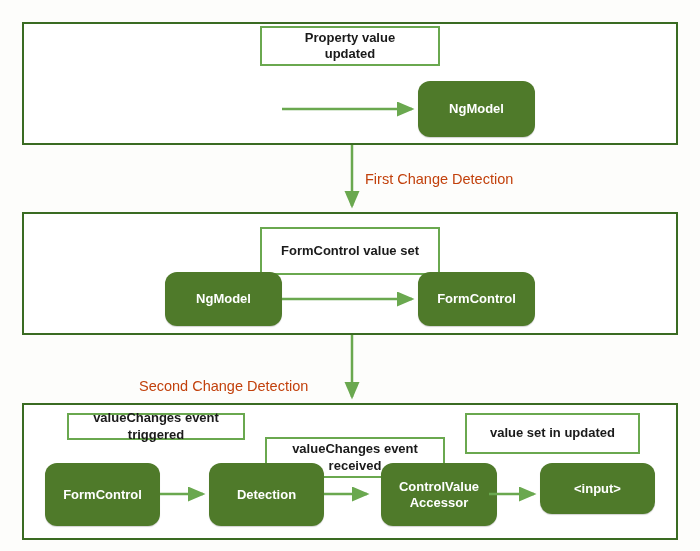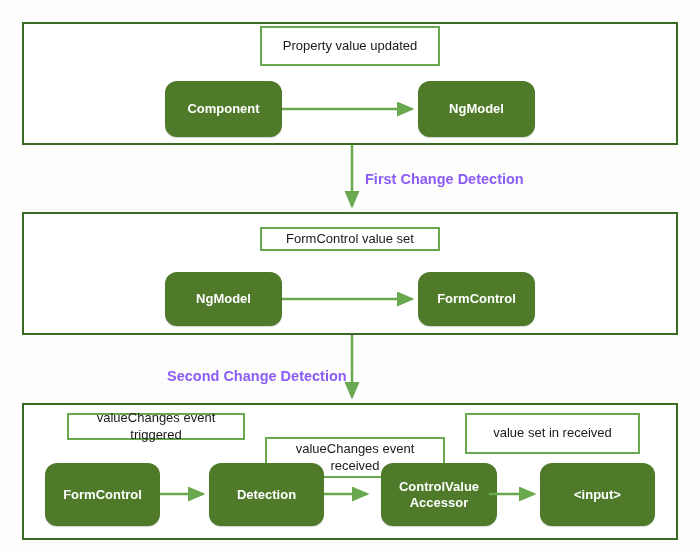--- a/index.html
+++ b/index.html
@@ -28,21 +28,21 @@
   .label-box {
     position: absolute;
     box-sizing: border-box;
     border: 2px solid #6aa84f;
     background: #ffffff;
     display: flex;
     align-items: center;
     justify-content: center;
     text-align: center;
     color: #1a1a1a;
-    font-weight: normal;
+    font-weight: bold;
     font-size: 13px;
     line-height: 1.25;
     padding: 2px 16px;
   }
   .node {
     position: absolute;
     box-sizing: border-box;
     background: #4f7a2a;
     border-radius: 12px;
     display: flex;
@@ -51,22 +51,22 @@
     text-align: center;
     color: #ffffff;
     font-weight: bold;
     font-size: 13px;
     line-height: 1.2;
     padding: 2px 4px;
     box-shadow: 0 1px 1px rgba(0,0,0,0.18);
   }
   .step-text {
     position: absolute;
-    color: #8b5cf6;
-    font-weight: bold;
+    color: #c2410c;
+    font-weight: normal;
     font-size: 14.5px;
     white-space: nowrap;
   }
   .arrow-layer {
     position: absolute;
     left: 0;
     top: 0;
     width: 700px;
     height: 551px;
     pointer-events: none;
@@ -74,51 +74,50 @@
 </style>
 </head>
 <body>
 
 <div id="diagram">
 
   <div class="stage" style="left:22px; top:22px; width:656px; height:123px;"></div>
 
   <div class="label-box" style="left:260px; top:26px; width:180px; height:40px;">Property value updated</div>
 
-  <div class="node" style="left:165px; top:81px; width:117px; height:56px;">Component</div>
 
   <div class="node" style="left:418px; top:81px; width:117px; height:56px;">NgModel</div>
 
   <div class="step-text" style="left:365px; top:171px;">First Change Detection</div>
 
   <div class="stage" style="left:22px; top:212px; width:656px; height:123px;"></div>
 
-  <div class="label-box" style="left:260px; top:227px; width:180px; height:24px;">FormControl value set</div>
+  <div class="label-box" style="left:260px; top:227px; width:180px; height:48px;">FormControl value set</div>
 
   <div class="node" style="left:165px; top:272px; width:117px; height:54px;">NgModel</div>
 
   <div class="node" style="left:418px; top:272px; width:117px; height:54px;">FormControl</div>
 
-  <div class="step-text" style="left:139px; top:368px;margin-left:28px;">Second Change Detection</div>
+  <div class="step-text" style="left:139px; top:378px;">Second Change Detection</div>
 
   <div class="stage" style="left:22px; top:403px; width:656px; height:137px;"></div>
 
   <div class="label-box" style="left:67px; top:413px; width:178px; height:27px;">valueChanges event triggered</div>
 
   <div class="label-box" style="left:265px; top:413px; width:180px; height:41px;margin-top:24px;">valueChanges event received</div>
 
-  <div class="label-box" style="left:465px; top:413px; width:175px; height:41px;">value set in received</div>
+  <div class="label-box" style="left:465px; top:413px; width:175px; height:41px;">value set in updated</div>
 
   <div class="node" style="left:45px; top:463px; width:115px; height:63px;">FormControl</div>
 
   <div class="node" style="left:209px; top:463px; width:115px; height:63px;">Detection</div>
 
   <div class="node" style="left:373px; top:463px; width:116px; height:63px;margin-left:8px;">ControlValue Accessor</div>
 
-  <div class="node" style="left:540px; top:463px; width:115px; height:63px;">&lt;input&gt;</div>
+  <div class="node" style="left:540px; top:463px; width:115px; height:51px;">&lt;input&gt;</div>
 
   <svg class="arrow-layer" viewBox="0 0 700 551" xmlns="http://www.w3.org/2000/svg">
     <defs>
       <marker id="arrowhead" markerWidth="7" markerHeight="7" refX="6" refY="3" orient="auto" markerUnits="strokeWidth">
         <path d="M0,0 L7,3 L0,6 z" fill="#6aa84f"></path>
       </marker>
     </defs>
 
     <line x1="282" y1="109" x2="412" y2="109" stroke="#6aa84f" stroke-width="2.5" marker-end="url(#arrowhead)"></line>
 

